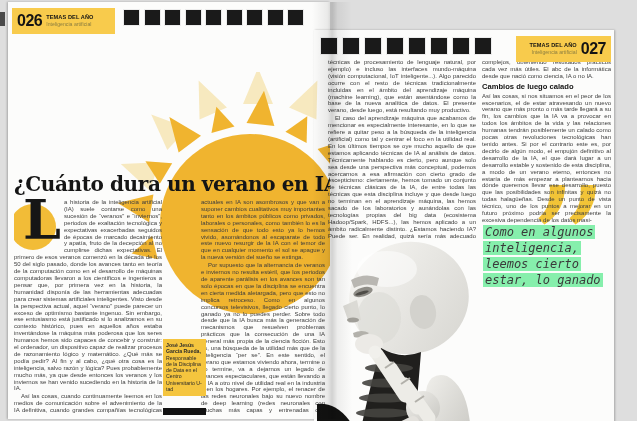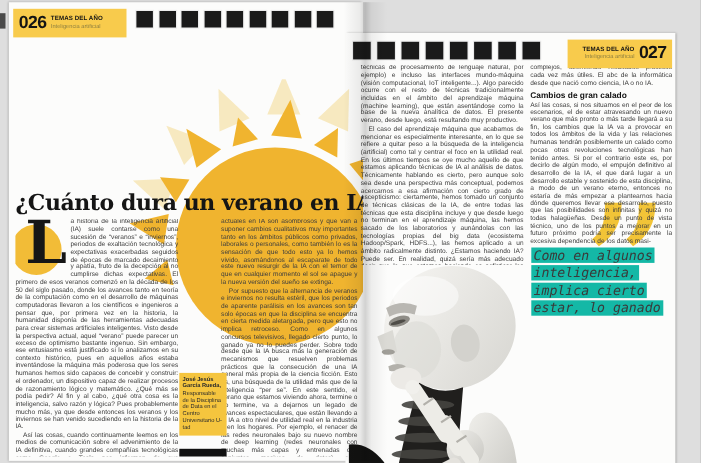--- a/index.html
+++ b/index.html
@@ -45,21 +45,21 @@
 
   .authorbox{position:absolute;left:155px;top:337px;width:43px;background:#F5C53E;z-index:3;
              padding:3px 3px 4px;box-sizing:border-box;font-size:5.2px;line-height:6.3px;color:#2a2a2a;text-align:left;}
   .authorbox .aname{font-weight:700;}
   .authorbar{position:absolute;left:155px;top:406px;width:43px;height:7px;background:#111;z-index:3;}
 
   .quotemark{position:absolute;left:213px;top:136px;z-index:1;color:#F2C437;
              font-family:"DejaVu Serif",serif;font-size:160px;line-height:160px;}
   .pullquote{position:absolute;left:169px;top:194px;width:132px;z-index:2;
              font-family:"DejaVu Sans Mono",monospace;font-style:italic;font-size:12px;line-height:16px;color:#3a3a3a;}
-  .pq-line span{background:#14b8a6;padding:0 2px;}
+  .pq-line span{background:#86efac;padding:0 2px;}
 
   .robot{position:absolute;left:3px;top:206px;width:178px;height:213px;z-index:2;}
 </style>
 </head>
 <body>
 
 <div class="shot">
   <div class="edgemark"></div>
 
   <div class="page page-left">
@@ -153,30 +153,30 @@
       <span class="num">027</span>
     </div>
 
     <div class="col" id="rcol1">
       <p>técnicas de procesamiento de lenguaje natural, por ejemplo) e incluso las interfaces mundo-máquina (visión computacional, IoT inteligente...). Algo parecido ocurre con el resto de técnicas tradicionalmente incluidas en el ámbito del aprendizaje máquina (machine learning), que están asentándose como la base de la nueva analítica de datos. El presente verano, desde luego, está resultando muy productivo.</p>
       <p>El caso del aprendizaje máquina que acabamos de mencionar es especialmente interesante, en lo que se refiere a quitar peso a la búsqueda de la inteligencia (artificial) como tal y centrar el foco en la utilidad real. En los últimos tiempos se oye mucho aquello de que estamos aplicando técnicas de IA al análisis de datos. Técnicamente hablando es cierto, pero aunque solo sea desde una perspectiva más conceptual, podemos acercarnos a esa afirmación con cierto grado de escepticismo: ciertamente, hemos tomado un conjunto de técnicas clásicas de la IA, de entre todas las técnicas que esta disciplina incluye y que desde luego no terminan en el aprendizaje máquina, las hemos sacado de los laboratorios y aunándolas con las tecnologías propias del big data (ecosistema Hadoop/Spark, HDFS...), las hemos aplicado a un ámbito radicalmente distinto. ¿Estamos haciendo IA? Puede ser. En realidad, quizá sería más adecuado decir que lo que estamos haciendo es sofisticar los algoritmos que nos permiten automatizar procesos cada vez más ricos y</p>
     </div>
 
     <div class="col" id="rcol2">
       <p>complejos, obteniendo resultados prácticos cada vez más útiles. El abc de la informática desde que nació como ciencia, IA o no IA.</p>
-      <div class="subhead">Cambios de gran calado</div>
+      <div class="subhead">Cambios de luego calado</div>
       <p style="text-indent:0;">Así las cosas, si nos situamos en el peor de los escenarios, el de estar atravesando un nuevo verano que más pronto o más tarde llegará a su fin, los cambios que la IA va a provocar en todos los ámbitos de la vida y las relaciones humanas tendrán posiblemente un calado como pocas otras revoluciones tecnológicas han tenido antes. Si por el contrario este es, por decirlo de algún modo, el empujón definitivo al desarrollo de la IA, el que dará lugar a un desarrollo estable y sostenido de esta disciplina, a modo de un verano eterno, entonces no estaría de más empezar a plantearnos hacia dónde queremos llevar ese desarrollo, puesto que las posibilidades son infinitas y quizá no todas halagüeñas. Desde un punto de vista técnico, uno de los puntos a mejorar en un futuro próximo podría ser precisamente la excesiva dependencia de los datos masi-</p>
     </div>
 
     <div class="quotemark">”</div>
 
     <div class="pullquote">
       <div class="pq-line"><span>Como en algunos</span></div>
       <div class="pq-line"><span>inteligencia,</span></div>
-      <div class="pq-line"><span>implica cierto</span></div>
+      <div class="pq-line"><span>leemos cierto</span></div>
       <div class="pq-line"><span>estar, lo ganado</span></div>
     </div>
 
     <svg class="robot" viewBox="0 0 178 213">
       <defs>
         <linearGradient id="g1" x1="0" y1="0" x2="1" y2="1">
           <stop offset="0" stop-color="#f8f7f4"></stop>
             <stop offset="1" stop-color="#d6d5d0"></stop>
         </linearGradient>
         <linearGradient id="g2" x1="0" y1="0" x2="1" y2="1">

